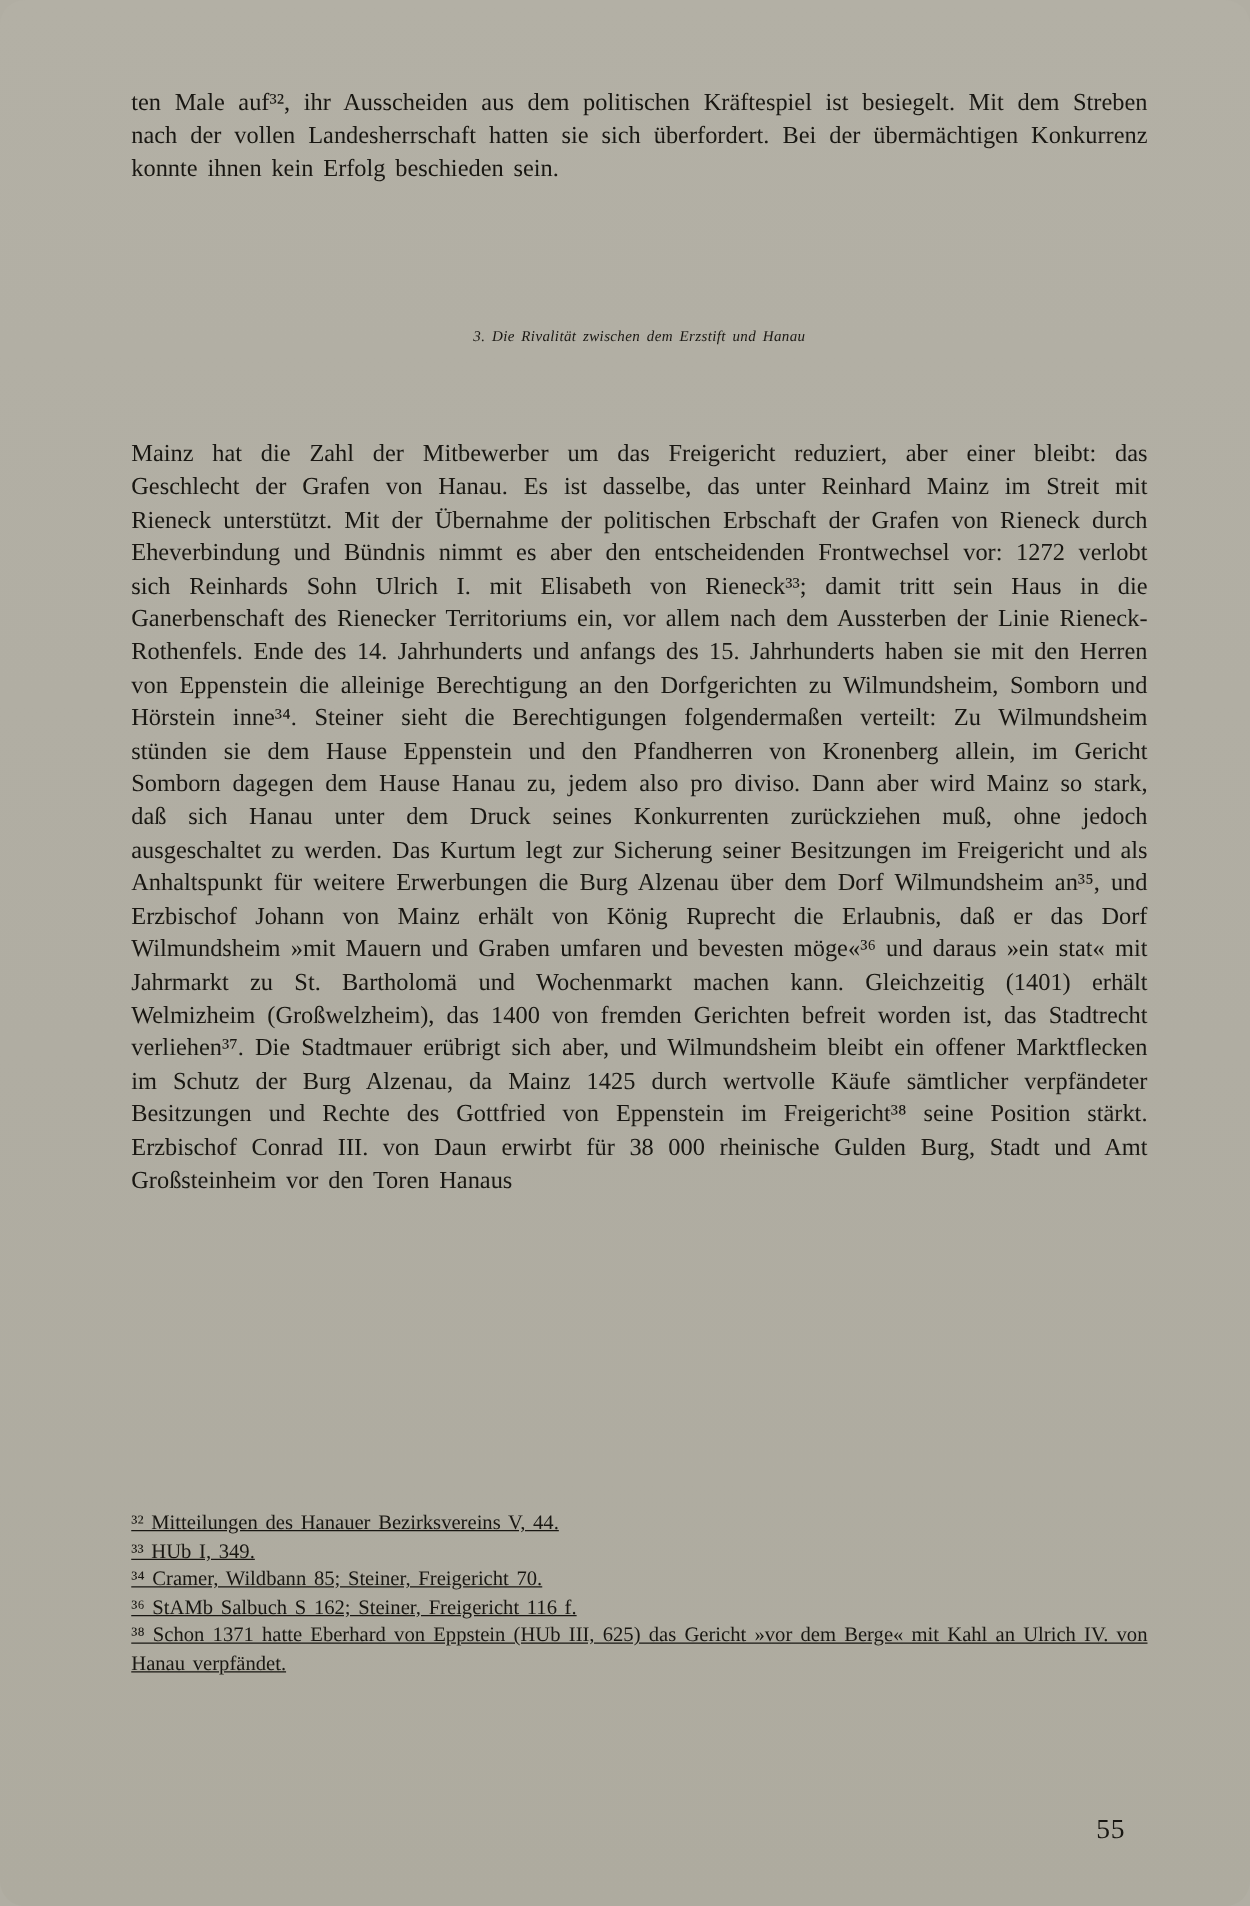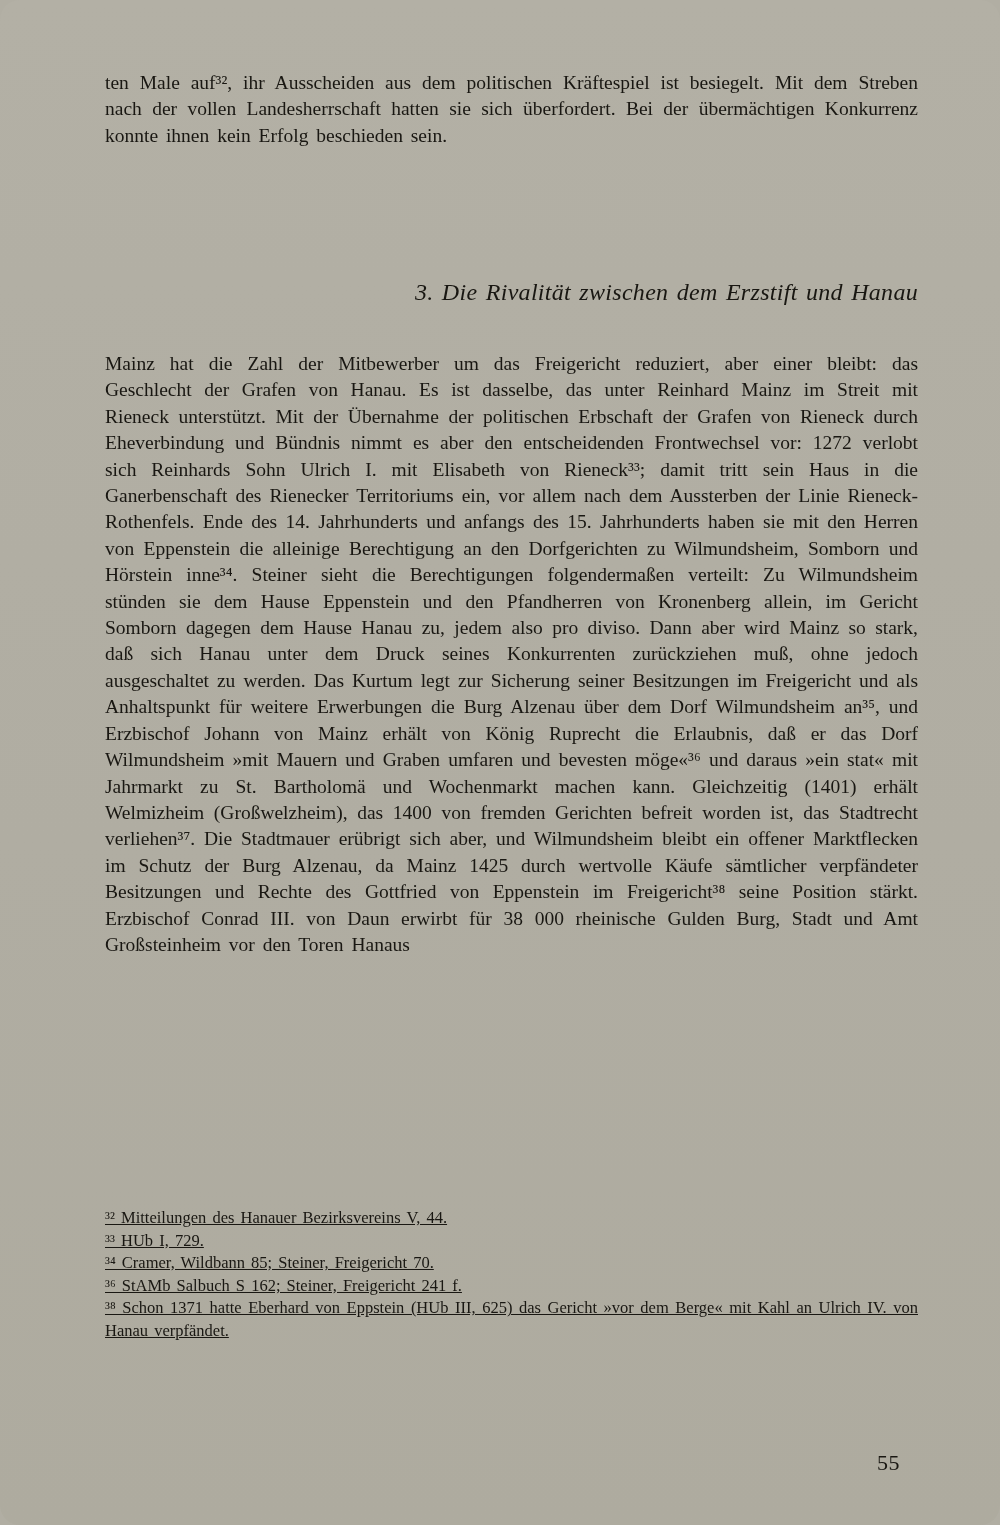--- a/index.html
+++ b/index.html
@@ -29,25 +29,25 @@
   .body-text {
     font-size: 19.5px;
     line-height: 26.4px;
     text-align: justify;
     margin: 0;
     word-spacing: 3px;
     hyphens: auto;
   }
   .intro-para { top: 70px; }
   .section-heading {
-    top: 279px;
-    text-align: right;
+    top: 262px;
+    text-align: center;
     font-style: italic;
     font-weight: normal;
-    font-size: 24px;
+    font-size: 12px;
     letter-spacing: 0.3px;
     margin: 0;
     word-spacing: 2px;
   }
   .main-para { top: 316px; margin-top: 35px; }
   .footnotes-block {
     position: absolute;
     left: 105px;
     top: 1207px;
     width: 813px;
@@ -74,21 +74,21 @@
 <div class="scan-page">
 
   <p class="text-col body-text intro-para">ten Male auf³², ihr Ausscheiden aus dem politischen Kräftespiel ist besiegelt. Mit dem Streben nach der vollen Landesherrschaft hatten sie sich überfordert. Bei der übermächtigen Konkurrenz konnte ihnen kein Erfolg beschieden sein.</p>
 
   <h3 class="text-col section-heading">3. Die Rivalität zwischen dem Erzstift und Hanau</h3>
 
   <p class="text-col body-text main-para">Mainz hat die Zahl der Mitbewerber um das Freigericht reduziert, aber einer bleibt: das Geschlecht der Grafen von Hanau. Es ist dasselbe, das unter Reinhard Mainz im Streit mit Rieneck unterstützt. Mit der Übernahme der politischen Erbschaft der Grafen von Rieneck durch Eheverbindung und Bündnis nimmt es aber den entscheidenden Frontwechsel vor: 1272 verlobt sich Reinhards Sohn Ulrich I. mit Elisabeth von Rieneck³³; damit tritt sein Haus in die Ganerbenschaft des Rienecker Territoriums ein, vor allem nach dem Aussterben der Linie Rieneck-Rothenfels. Ende des 14. Jahrhunderts und anfangs des 15. Jahrhunderts haben sie mit den Herren von Eppenstein die alleinige Berechtigung an den Dorfgerichten zu Wilmundsheim, Somborn und Hörstein inne³⁴. Steiner sieht die Berechtigungen folgendermaßen verteilt: Zu Wilmundsheim stünden sie dem Hause Eppenstein und den Pfandherren von Kronenberg allein, im Gericht Somborn dagegen dem Hause Hanau zu, jedem also pro diviso. Dann aber wird Mainz so stark, daß sich Hanau unter dem Druck seines Konkurrenten zurückziehen muß, ohne jedoch ausgeschaltet zu werden. Das Kurtum legt zur Sicherung seiner Besitzungen im Freigericht und als Anhaltspunkt für weitere Erwerbungen die Burg Alzenau über dem Dorf Wilmundsheim an³⁵, und Erzbischof Johann von Mainz erhält von König Ruprecht die Erlaubnis, daß er das Dorf Wilmundsheim »mit Mauern und Graben umfaren und bevesten möge«³⁶ und daraus »ein stat« mit Jahrmarkt zu St. Bartholomä und Wochenmarkt machen kann. Gleichzeitig (1401) erhält Welmizheim (Großwelzheim), das 1400 von fremden Gerichten befreit worden ist, das Stadtrecht verliehen³⁷. Die Stadtmauer erübrigt sich aber, und Wilmundsheim bleibt ein offener Marktflecken im Schutz der Burg Alzenau, da Mainz 1425 durch wertvolle Käufe sämtlicher verpfändeter Besitzungen und Rechte des Gottfried von Eppenstein im Freigericht³⁸ seine Position stärkt. Erzbischof Conrad III. von Daun erwirbt für 38 000 rheinische Gulden Burg, Stadt und Amt Großsteinheim vor den Toren Hanaus</p>
 
   <div class="footnotes-block">
     <p class="footnote">³² Mitteilungen des Hanauer Bezirksvereins V, 44.</p>
-    <p class="footnote">³³ HUb I, 729.</p>
+    <p class="footnote">³³ HUb I, 349.</p>
     <p class="footnote">³⁴ Cramer, Wildbann 85; Steiner, Freigericht 70.</p>
-    <p class="footnote">³⁶ StAMb Salbuch S 162; Steiner, Freigericht 241 f.</p>
+    <p class="footnote">³⁶ StAMb Salbuch S 162; Steiner, Freigericht 116 f.</p>
     <p class="footnote">³⁸ Schon 1371 hatte Eberhard von Eppstein (HUb III, 625) das Gericht »vor dem Berge« mit Kahl an Ulrich IV. von Hanau verpfändet.</p>
   </div>
 
   <div class="page-number">55</div>
 
 </div>
 
 </body></html>

